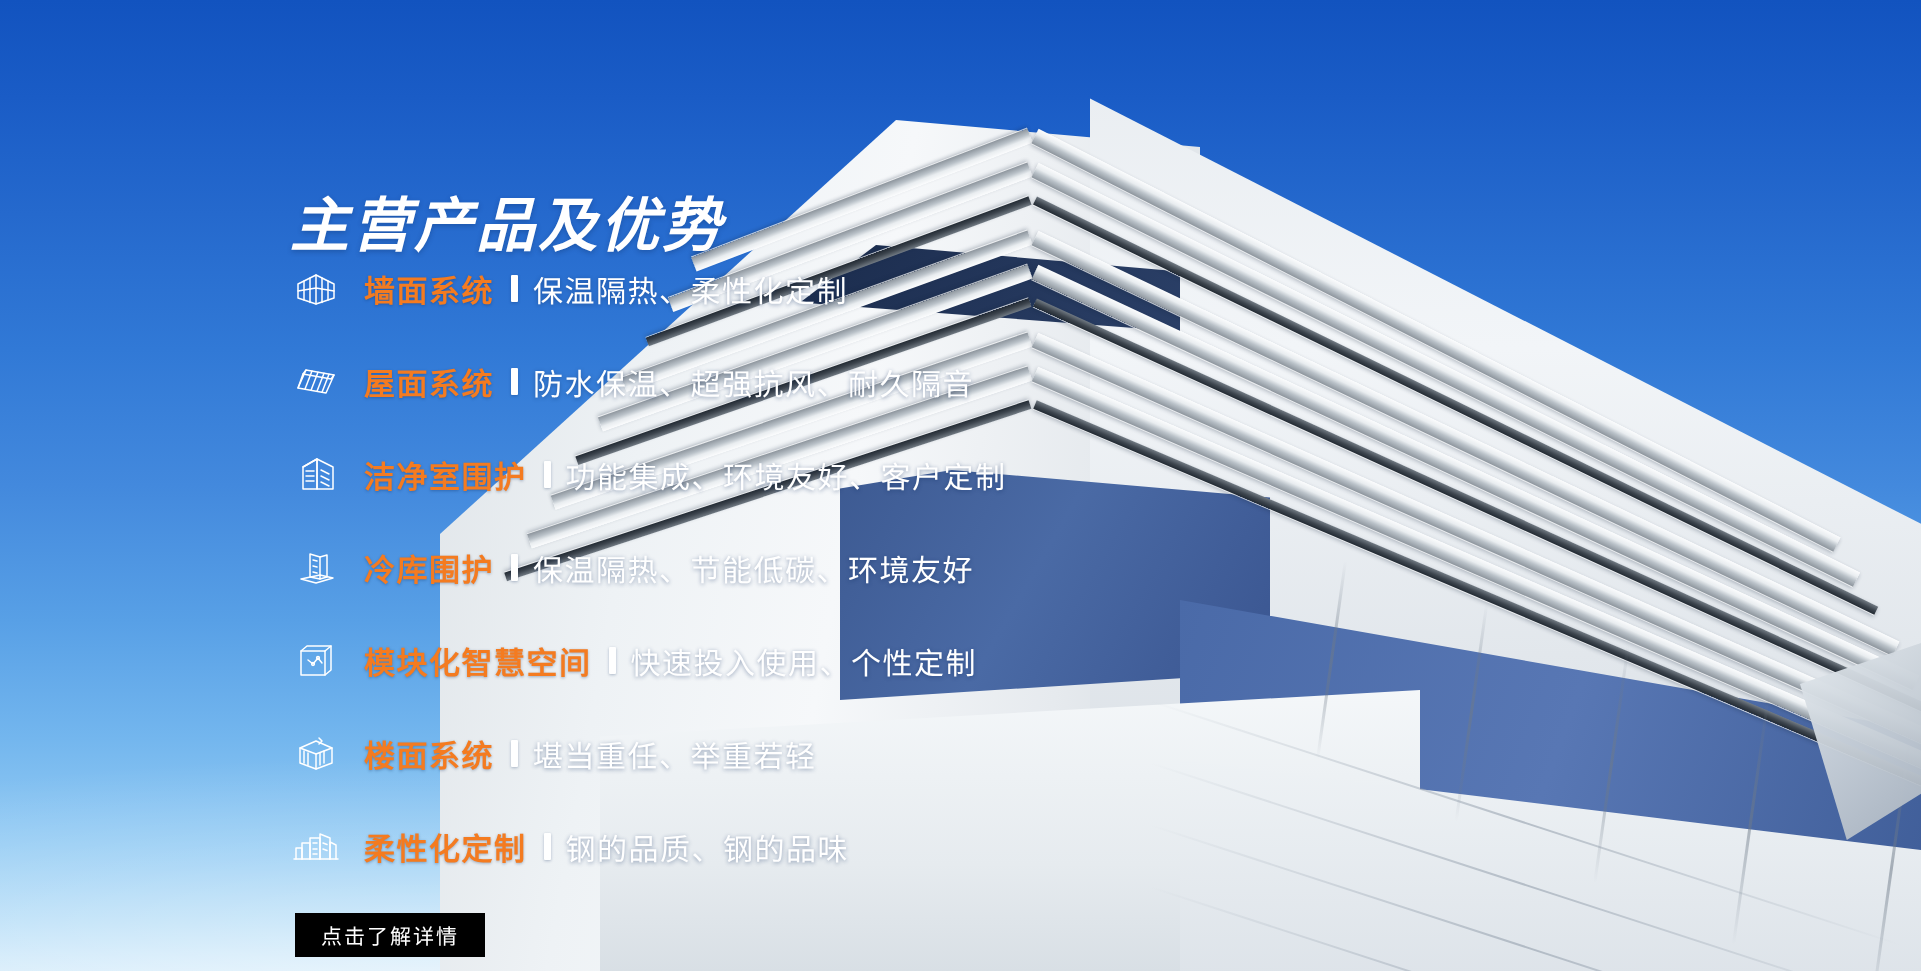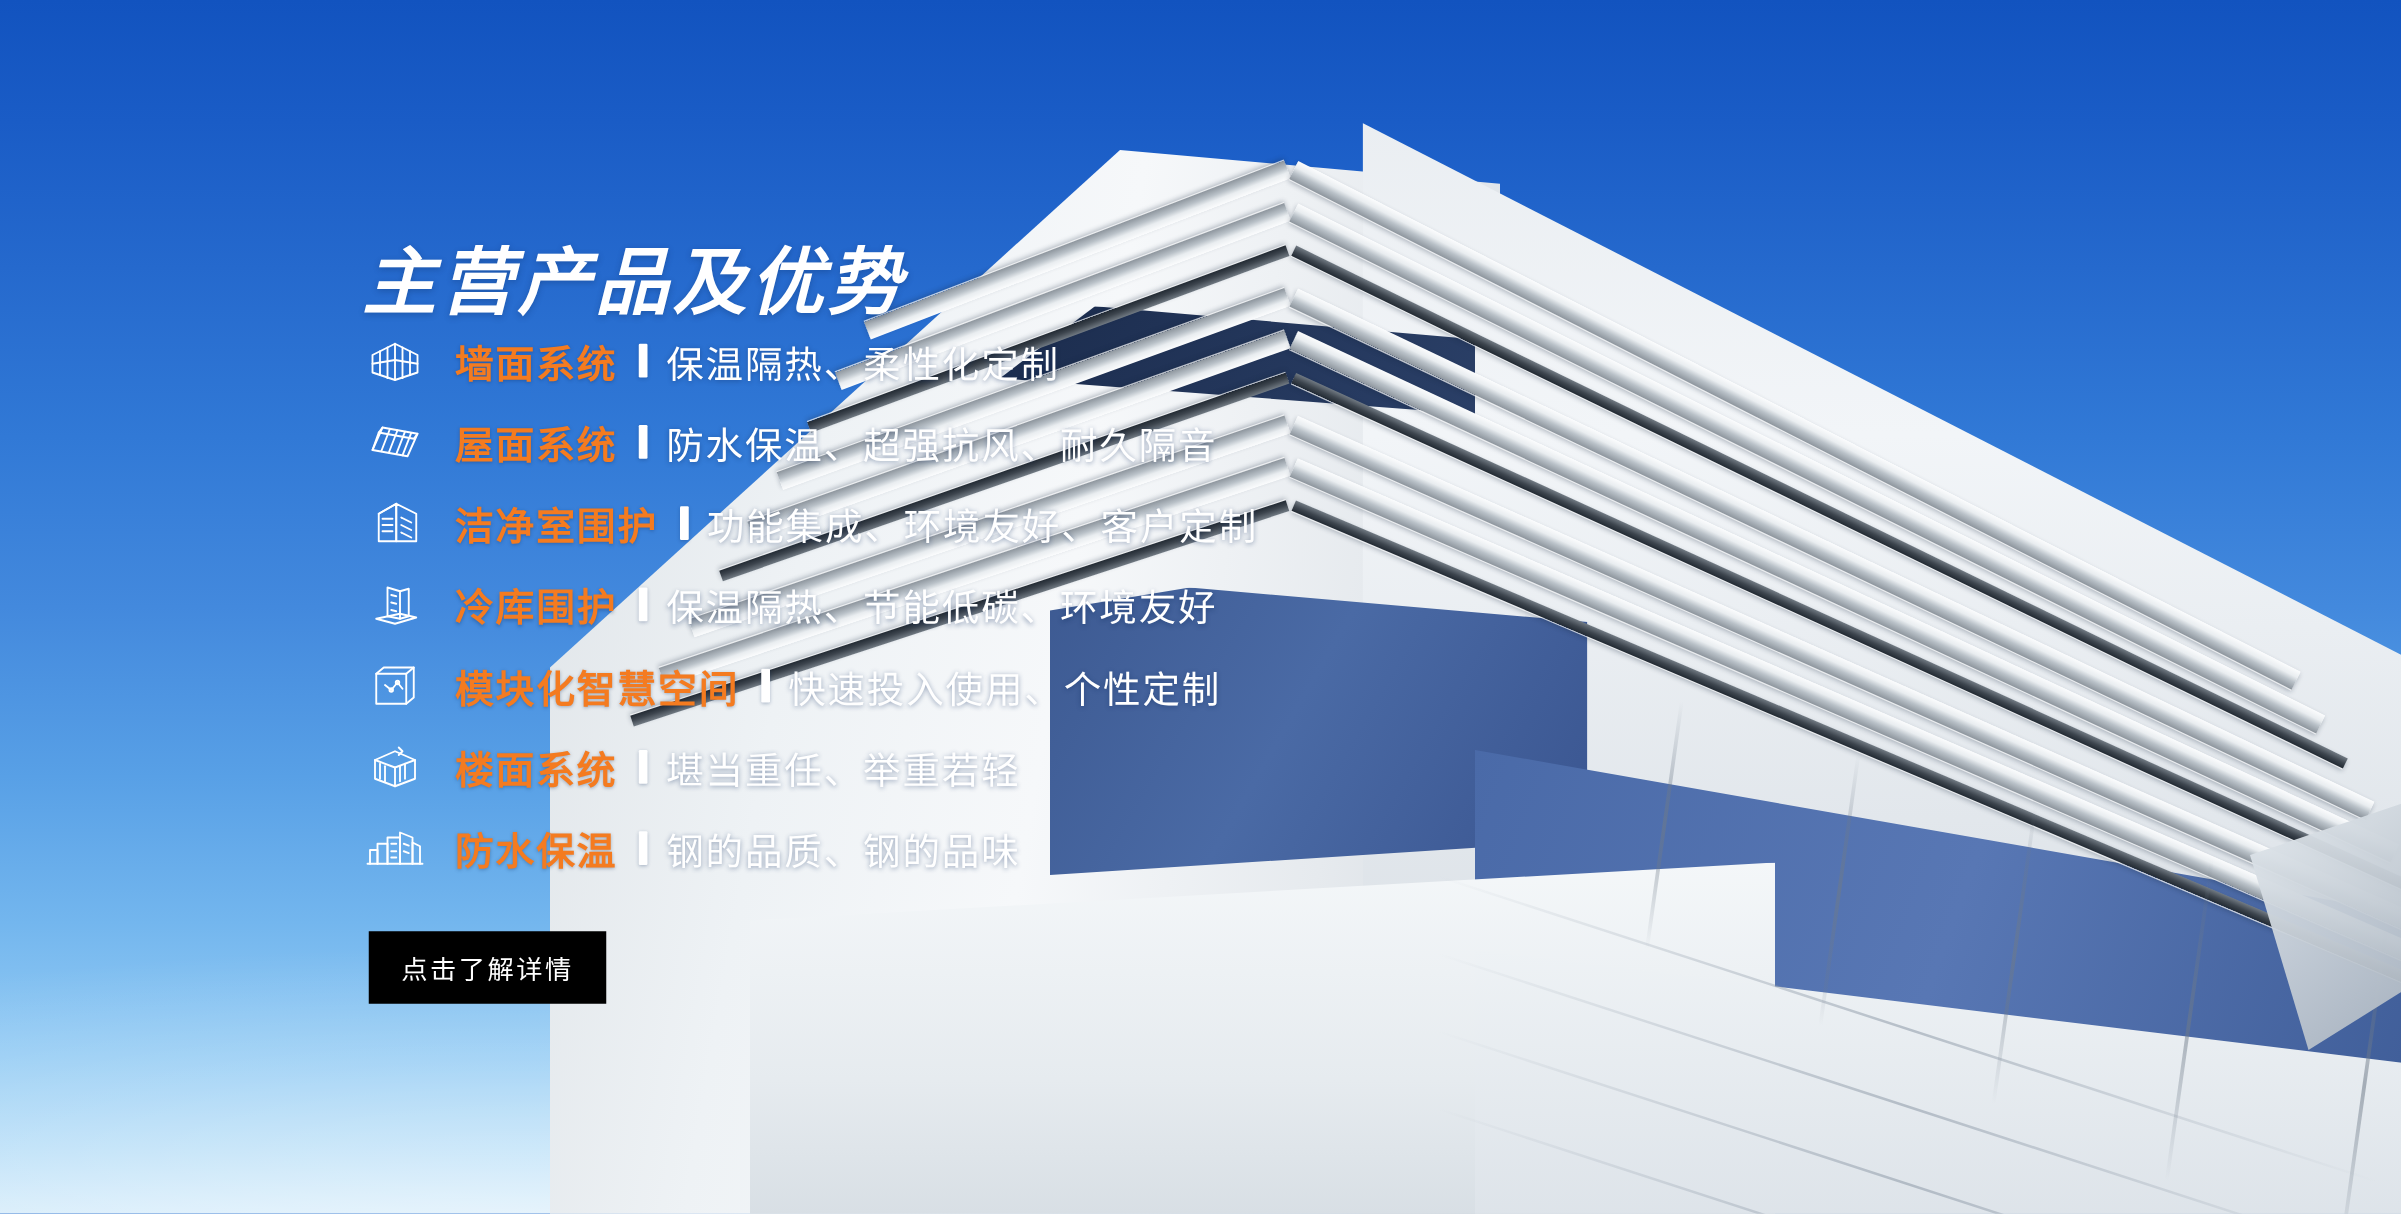--- a/index.html
+++ b/index.html
@@ -105,21 +105,21 @@
   
   .content { position:absolute; left:290px; top:196px; width:1000px; z-index:20; }
 
   .headline {
     font-size:59px; line-height:1.02; font-weight:bold; font-style:italic;
     color:#ffffff; letter-spacing:3px;
     text-shadow:0 2px 5px rgba(10,40,90,.30);
     white-space:nowrap;
   }
 
-  .list { display:flex; flex-direction:column; }
+  .list { display:flex; flex-direction:column;gap:28px; }
 
   .row {
     display:flex; align-items:center; height:65px; white-space:nowrap; cursor:pointer;
   }
   .row-icon {
     width:52px; min-width:52px; height:44px; margin-right:22px;
     display:flex; align-items:center; justify-content:center;
   }
   .row-icon svg { display:block; }
 
@@ -133,21 +133,21 @@
     box-shadow:0 1px 3px rgba(15,45,95,.30);
   }
   .row-desc {
     color:#ffffff; font-size:30px; letter-spacing:1.5px;
     text-shadow:0 1px 4px rgba(15,45,95,.45);
   }
 
   .cta {
     margin-top:34px; margin-left:5px;
     display:inline-flex; align-items:center; justify-content:center;
-    width:190px; height:58px;
+    width:190px; height:44px;
     background:#000000; color:#ffffff;
     font-size:21px; letter-spacing:2px; cursor:pointer;
     border:none;
   }
 </style>
 </head>
 <body>
 
 <div id="banner">
 
@@ -319,21 +319,21 @@
          <path d="M38 31 L38 14 L44 17 L44 31"></path>
          <path d="M2 31 L46 31"></path>
          <path d="M21 15 L25 15"></path>
                 <path d="M21 21 L25 21"></path>
                 <path d="M21 26 L25 26"></path>
          <path d="M31 15 L35 16.5"></path>
                 <path d="M31 21 L35 22.5"></path>
        </g>
      </svg>
           </span>
-          <span class="row-title">防水保温</span>
+          <span class="row-title">柔性化定制</span>
           <span class="sep"></span>
           <span class="row-desc">钢的品质、钢的品味</span>
         </div>
       </div>
 
     <button class="cta">点击了解详情</button>
   </div>
 </div>
 
 </body></html>

